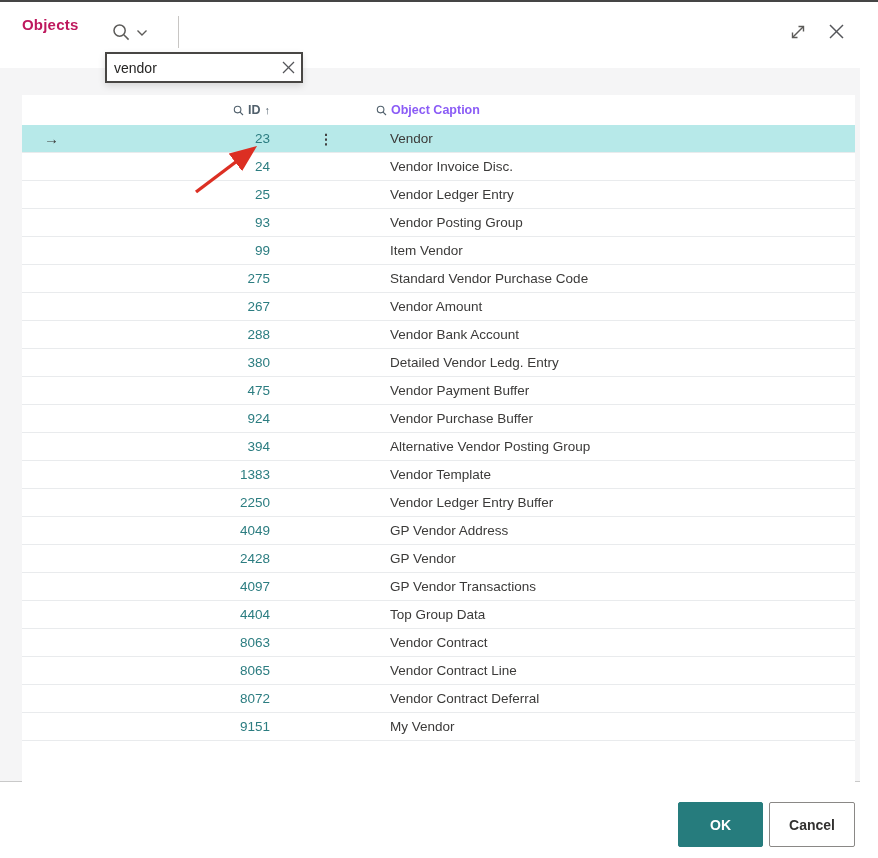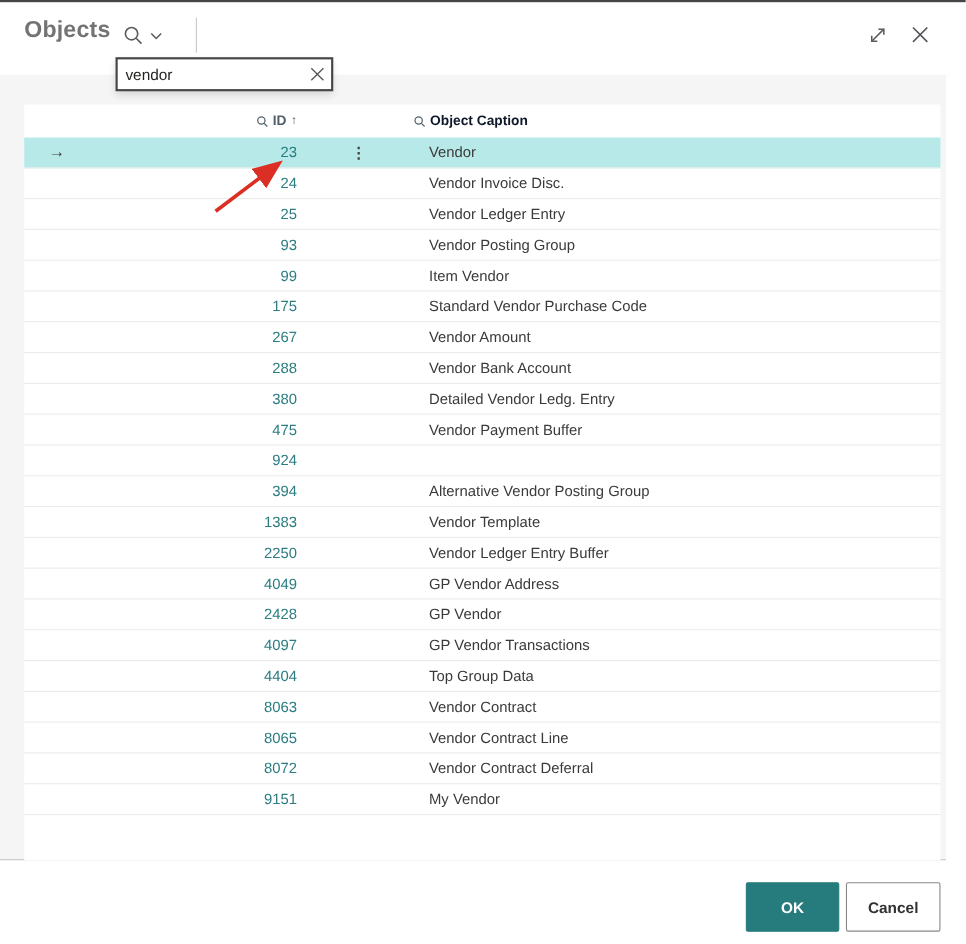--- a/index.html
+++ b/index.html
@@ -10,21 +10,21 @@
   }
   *{box-sizing:border-box;}
   html,body{margin:0;padding:0;}
   body{
     width:878px;height:858px;position:relative;overflow:hidden;
     background:#ffffff;font-family:"Liberation Sans",sans-serif;color:#323130;
   }
   .top-strip{position:absolute;left:0;top:0;width:878px;height:2px;background:#454545;}
 
   
-  .dlg-title{position:absolute;left:22px;top:16px;font-size:21px;font-weight:700;color:#737373;letter-spacing:.2px;}
+  .dlg-title{position:absolute;left:22px;top:16px;font-size:15px;font-weight:700;color:#be185d;letter-spacing:.2px;}
   .hdr-icon{position:absolute;cursor:pointer;color:#5c5b59;}
   .hdr-icon svg{display:block;}
   .search-trigger{left:111px;top:22px;}
   .search-chevron{left:136px;top:29px;}
   .hdr-divider{position:absolute;left:178px;top:16px;width:1px;height:32px;background:#c8c6c4;}
   .expand-btn{left:789px;top:23px;}
   .close-btn{left:827px;top:22px;}
 
   
   .search-box{
@@ -128,21 +128,21 @@
     <div class="cell gutter-cell"></div>
     <div class="cell id-cell">
       <svg class="mini-mag" width="11" height="11" viewBox="0 0 11 11" fill="none" stroke="#51606c" stroke-width="1.1">
         <circle cx="4.6" cy="4.6" r="3.3"></circle>
           <line x1="7.1" y1="7.1" x2="10" y2="10"></line>
       </svg>
       <span>ID</span>
       <span class="sort-arrow">↑</span>
     </div>
     <div class="cell menu-cell"></div>
-    <div class="cell caption-cell" style="color:#0f172a;">
+    <div class="cell caption-cell" style="color:#8b5cf6;">
       <svg class="mini-mag" width="11" height="11" viewBox="0 0 11 11" fill="none" stroke="#51606c" stroke-width="1.1">
         <circle cx="4.6" cy="4.6" r="3.3"></circle>
           <line x1="7.1" y1="7.1" x2="10" y2="10"></line>
       </svg>
       <span>Object Caption</span>
     </div>
   </div>
   <div>
   <div class="trow selected">
     <div class="cell gutter-cell">
@@ -217,21 +217,21 @@
     <div class="cell caption-cell">
       <span>Item Vendor</span>
     </div>
   </div>
 
   <div class="trow">
     <div class="cell gutter-cell">
       <span></span>
     </div>
     <div class="cell id-cell">
-      <a class="id-link">175</a>
+      <a class="id-link">275</a>
     </div>
     <div class="cell menu-cell">
       <span class="row-menu"></span>
     </div>
     <div class="cell caption-cell">
       <span>Standard Vendor Purchase Code</span>
     </div>
   </div>
 
   <div class="trow">
@@ -297,20 +297,23 @@
 
   <div class="trow">
     <div class="cell gutter-cell">
       <span></span>
     </div>
     <div class="cell id-cell">
       <a class="id-link">924</a>
     </div>
     <div class="cell menu-cell">
       <span class="row-menu"></span>
+    </div>
+    <div class="cell caption-cell">
+      <span>Vendor Purchase Buffer</span>
     </div>
   </div>
 
   <div class="trow">
     <div class="cell gutter-cell">
       <span></span>
     </div>
     <div class="cell id-cell">
       <a class="id-link">394</a>
     </div>

